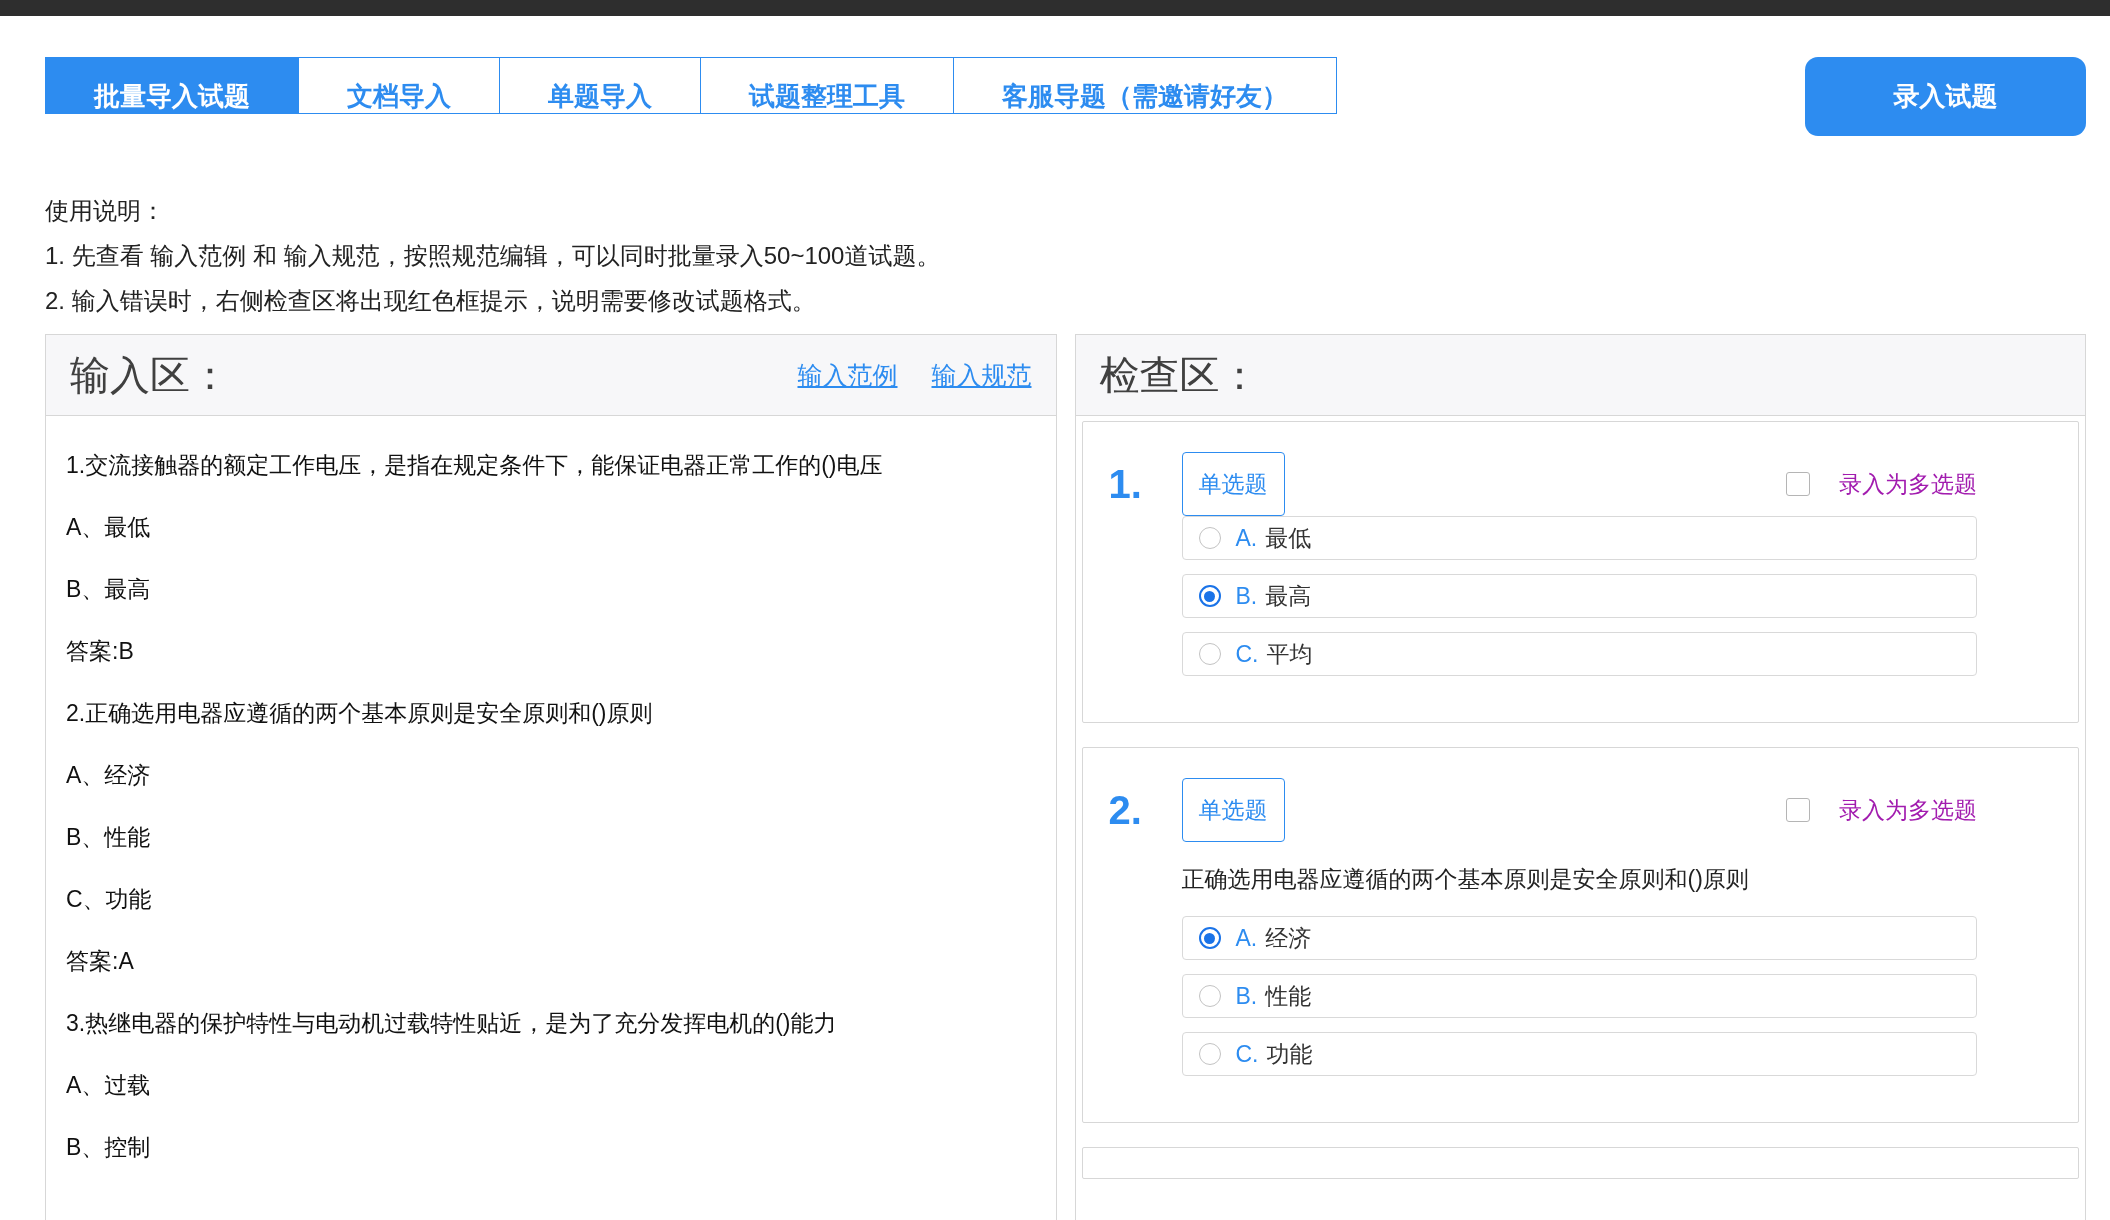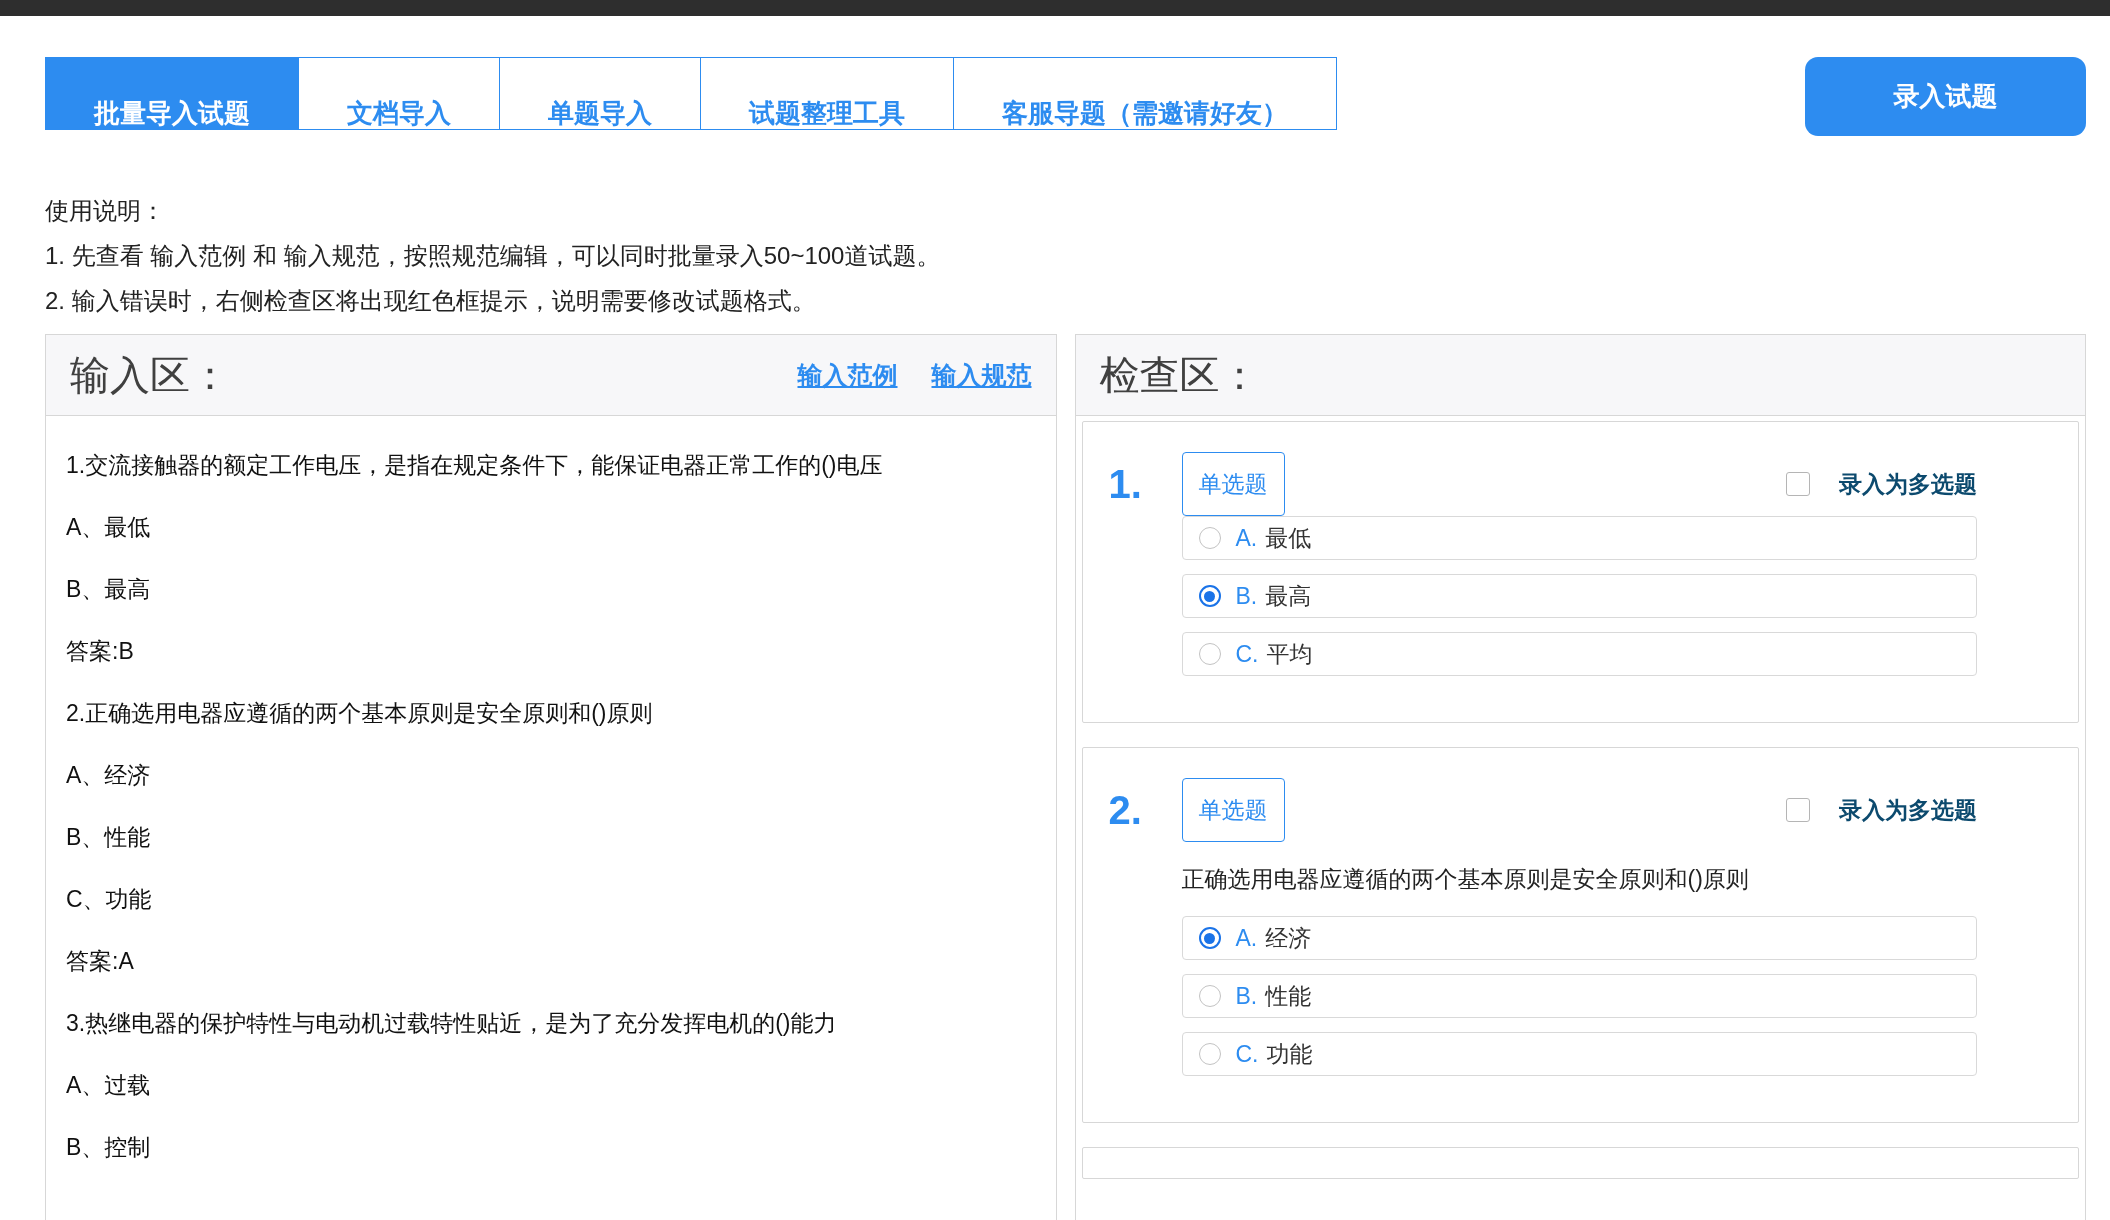--- a/index.html
+++ b/index.html
@@ -6,21 +6,21 @@
   body{
     width:2110px;height:1220px;overflow:hidden;background:#fff;position:relative;
     font-family:"Liberation Sans","DejaVu Sans",sans-serif;color:#333;
   }
   
   .topbar{position:absolute;top:0;left:0;width:2110px;height:16px;background:#2e2e2e;}
 
   
   .tabbar{position:absolute;top:57px;left:45px;display:flex;}
   .tab{
-    height:73px;line-height:77px;padding:17px 48px;box-sizing:border-box;
+    height:57px;line-height:77px;padding:0 48px;box-sizing:border-box;
     border:1px solid #2d8cf0;border-left:none;
     color:#2d8cf0;background:#fff;font-size:26px;font-weight:bold;cursor:pointer;white-space:nowrap;
   }
   .tab:first-child{border-left:1px solid #2d8cf0;}
   .tab.active{background:#2d8cf0;color:#fff;}
 
   .submit-btn{
     position:absolute;top:57px;right:24px;width:281px;height:79px;
     background:#2d8cf0;color:#fff;border:none;border-radius:13px;
     font-size:26px;font-weight:bold;cursor:pointer;
@@ -35,41 +35,41 @@
     position:absolute;top:334px;left:45px;right:24px;height:886px;
     display:flex;gap:18px;overflow:hidden;
   }
   .panel{flex:1;border:1px solid #d7d7d7;background:#fff;height:940px;box-sizing:border-box;}
   .panel-header{
     height:81px;background:#f7f7f9;border-bottom:1px solid #d7d7d7;
     display:flex;align-items:center;padding:0 24px;box-sizing:border-box;
   }
   .panel-title{font-size:40px;color:#404040;text-align:center;}
   .header-links{margin-left:auto;display:flex;gap:34px;}
-  .hlink{font-size:25px;font-weight:bold;color:#2d8cf0;text-decoration:underline;cursor:pointer;}
+  .hlink{font-size:25px;font-weight:normal;color:#2d8cf0;text-decoration:underline;cursor:pointer;}
 
   
   .input-content{padding:18px 20px;cursor:text;}
   .input-line{font-size:23px;line-height:62px;color:#111;white-space:nowrap;}
 
   
   .check-content{padding:5px 6px;}
   .q-card{border:1px solid #d7d7d7;border-radius:2px;margin-bottom:24px;background:#fff;}
   .q-head{display:flex;align-items:center;padding:30px 101px 0 26px;}
   .q-number{width:73px;font-size:40px;line-height:40px;font-weight:bold;color:#2d8cf0;flex:0 0 73px;}
   .q-badge{
     display:inline-block;border:1px solid #2d8cf0;color:#2d8cf0;border-radius:4px;
     font-size:23px;line-height:38px;height:38px;padding:12px 16px;cursor:pointer;background:#fff;
   }
   .q-multi{margin-left:auto;display:flex;align-items:center;}
   .checkbox{
     width:22px;height:22px;border:1px solid #b5b5b5;border-radius:3px;background:#fff;
     display:inline-block;cursor:pointer;
   }
-  .q-multi-label{font-size:23px;color:#0c4a6e;margin-left:29px;font-weight:bold;}
+  .q-multi-label{font-size:23px;color:#a21caf;margin-left:29px;}
   .q-text{margin:22px 101px 22px 99px;font-size:23px;line-height:30px;color:#222;}
   .q-options{margin:0 101px 0 99px;padding-bottom:46px;}
   .q-option{
     height:44px;border:1px solid #d9d9d9;border-radius:4px;background:#fff;
     display:flex;align-items:center;padding:0 16px;margin-bottom:14px;cursor:pointer;box-sizing:border-box;
   }
   .q-option:last-child{margin-bottom:0;}
   .radio{
     width:22px;height:22px;border-radius:50%;border:1px solid #c3c3c3;background:#fff;
     display:inline-flex;align-items:center;justify-content:center;box-sizing:border-box;cursor:pointer;flex:0 0 22px;

